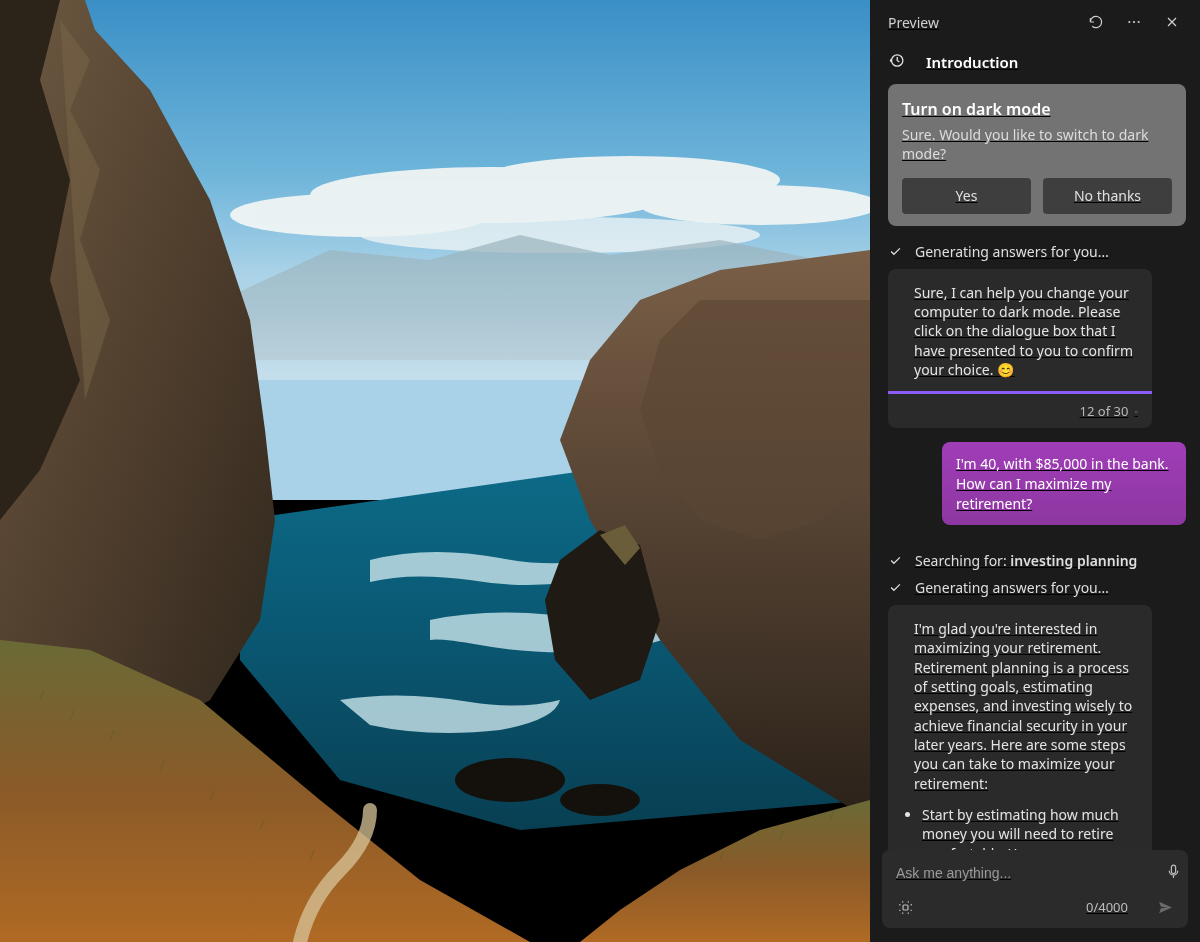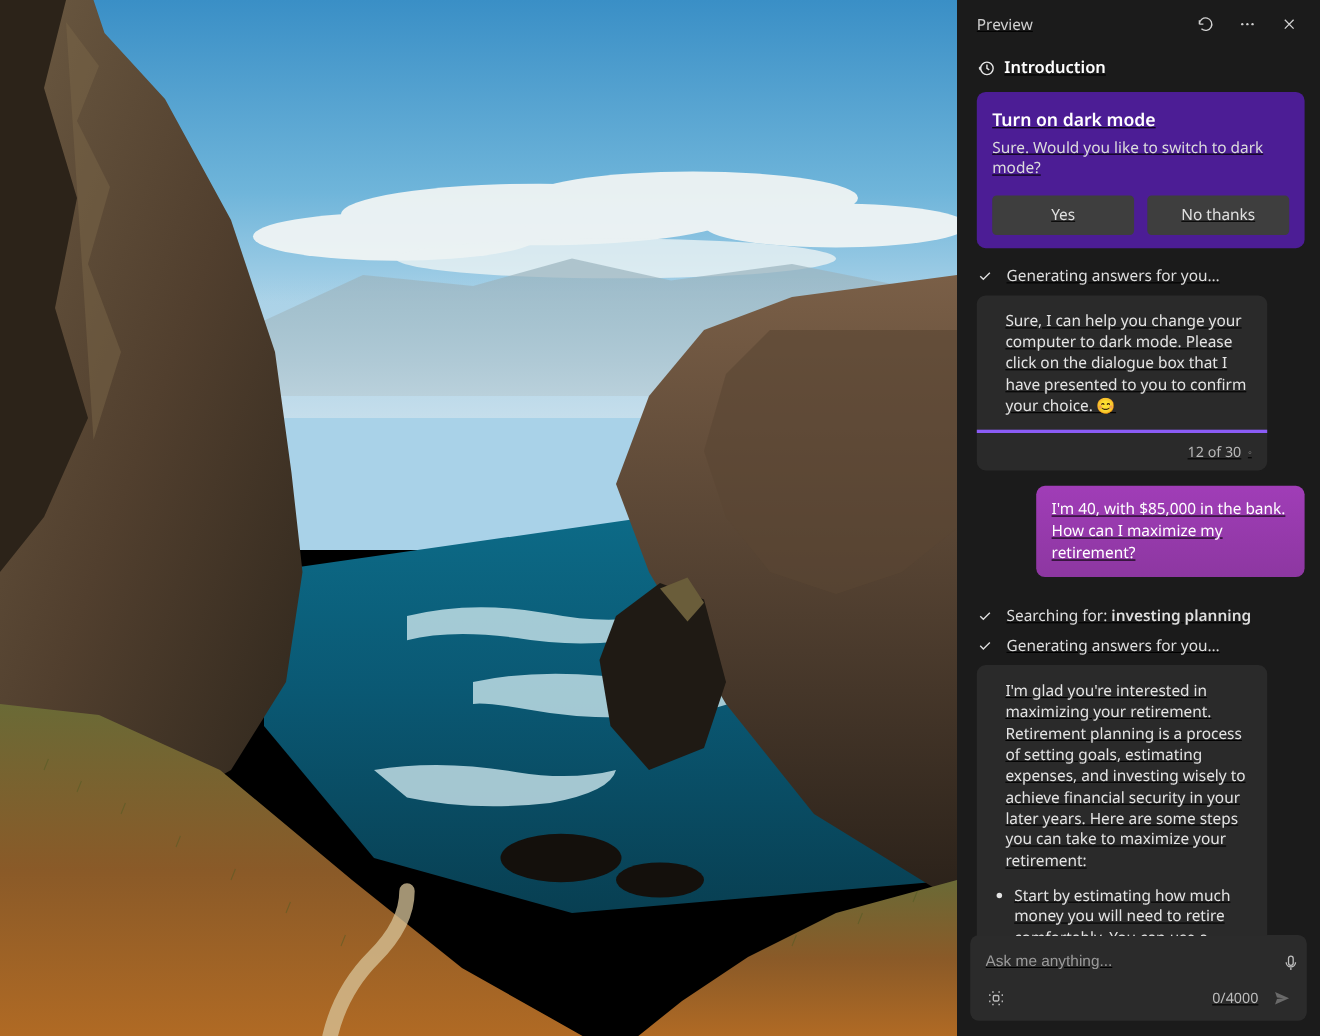--- a/index.html
+++ b/index.html
@@ -10,49 +10,49 @@
   .wallpaper svg { display:block; }
   
   .panel { flex:1; min-width:330px; background:#1b1b1b; color:#e6e6e6; display:flex; flex-direction:column; }
   .panel-header { height:44px; display:flex; align-items:center; padding:0 14px 0 18px; gap:10px; }
   .panel-title { flex:1; font-size:14px; color:#d0d0d0; }
   .hbtn { width:28px; height:28px; display:flex; align-items:center; justify-content:center; color:#d0d0d0; cursor:pointer; border-radius:4px; }
   .hbtn svg { width:16px; height:16px; }
   .scroll { flex:1; overflow-y:auto; overflow-x:hidden; padding:0 14px 0 18px; }
   .scroll::-webkit-scrollbar { width:4px; }
   .scroll::-webkit-scrollbar-thumb { background:#555; border-radius:2px; }
-  .intro-row { display:flex; align-items:center; gap:8px; margin:8px 0 12px 0; }
+  .intro-row { display:flex; gap:21px; margin:8px 0 12px 0; }
   .intro-row svg { width:17px; height:17px; flex:0 0 17px; color:#e6e6e6; }
   .intro-text { font-size:15px; font-weight:600; color:#fff; }
-  .card-dark { background:#4c1d95; border-radius:8px; padding:14px 14px 12px 14px; margin-bottom:16px; }
+  .card-dark { background:#737373; border-radius:8px; padding:14px 14px 12px 14px; margin-bottom:16px; }
   .card-dark .c-title { font-size:16px; font-weight:600; color:#fff; margin-bottom:6px; }
   .card-dark .c-body { font-size:14px; color:#dcdcdc; line-height:1.35; }
   .btn-row { display:flex; gap:12px; margin-top:14px;align-items:flex-end; }
   .btn { flex:1; background:#3e3e3e; border-radius:4px; height:36px; display:flex; align-items:center; justify-content:center; font-size:14px; color:#e0e0e0; cursor:pointer; }
   .status { display:flex; align-items:center; gap:12px; margin:4px 0 8px 0; font-size:14px; color:#dedede; }
   .status svg { width:15px; height:15px; flex:0 0 15px; color:#dedede; }
   .status .bold { font-weight:600; }
   .bot-card { background:#2a2a2a; border-radius:8px; padding:14px 14px 10px 14px; margin:8px 0 14px 0; max-width:264px; }
   .bot-card.wide { max-width:264px; }
   .bot-card .msg { font-size:14px; color:#e4e4e4; line-height:1.38;margin-left:12px; }
   .bot-card ul { margin-top:12px; padding-left:20px; }
   .bot-card li { font-size:14px; color:#e4e4e4; line-height:1.38; margin-bottom:4px; }
   .count-row { border-top:3px solid #8b5cf6; margin:12px -14px -10px -14px; padding:8px 14px 8px 14px; display:flex; justify-content:flex-end; align-items:center; gap:6px; font-size:13px; color:#b8b8b8; }
   .count-row .dot { font-size:10px; color:#888; }
   .user-wrap { display:flex; justify-content:flex-end; margin:6px 0 26px 0; }
   .user-bubble { background:#8f3aa3; background:linear-gradient(#a03db7,#8d37a1); color:#fff; font-size:14px; line-height:1.4; padding:12px 14px; border-radius:8px; max-width:244px; }
   
   .input-area { padding:0 12px 14px 12px; }
   .input-box { background:#2b2b2b; border-radius:8px; overflow:hidden; }
-  .in-top { display:flex; align-items:flex-end; padding:6px 0 0 14px; }
+  .in-top { display:flex; align-items:flex-start; padding:6px 0 0 14px; }
   .in-top input { flex:1; background:transparent; border:none; outline:none; color:#e6e6e6; font-size:14px; height:34px; }
   .in-top input::placeholder { color:#9a9a9a; }
   .ibtn { width:30px; height:30px; display:flex; align-items:center; justify-content:center; color:#bdbdbd; cursor:pointer; border-radius:4px; }
   .ibtn svg { width:17px; height:17px; }
-  .in-bot { display:flex; align-items:center; padding:2px 8px 6px 8px; }
+  .in-bot { display:flex; align-items:center; padding:2px 8px 6px 8px;gap:16px; }
   .in-bot .spacer { flex:1; }
   .charcount { font-size:13px; color:#bdbdbd; margin-right:6px; }
   .send-disabled { color:#6a6a6a; }
 </style>
 </head>
 <body>
 
 <div class="root">
 
   <div class="wallpaper">

